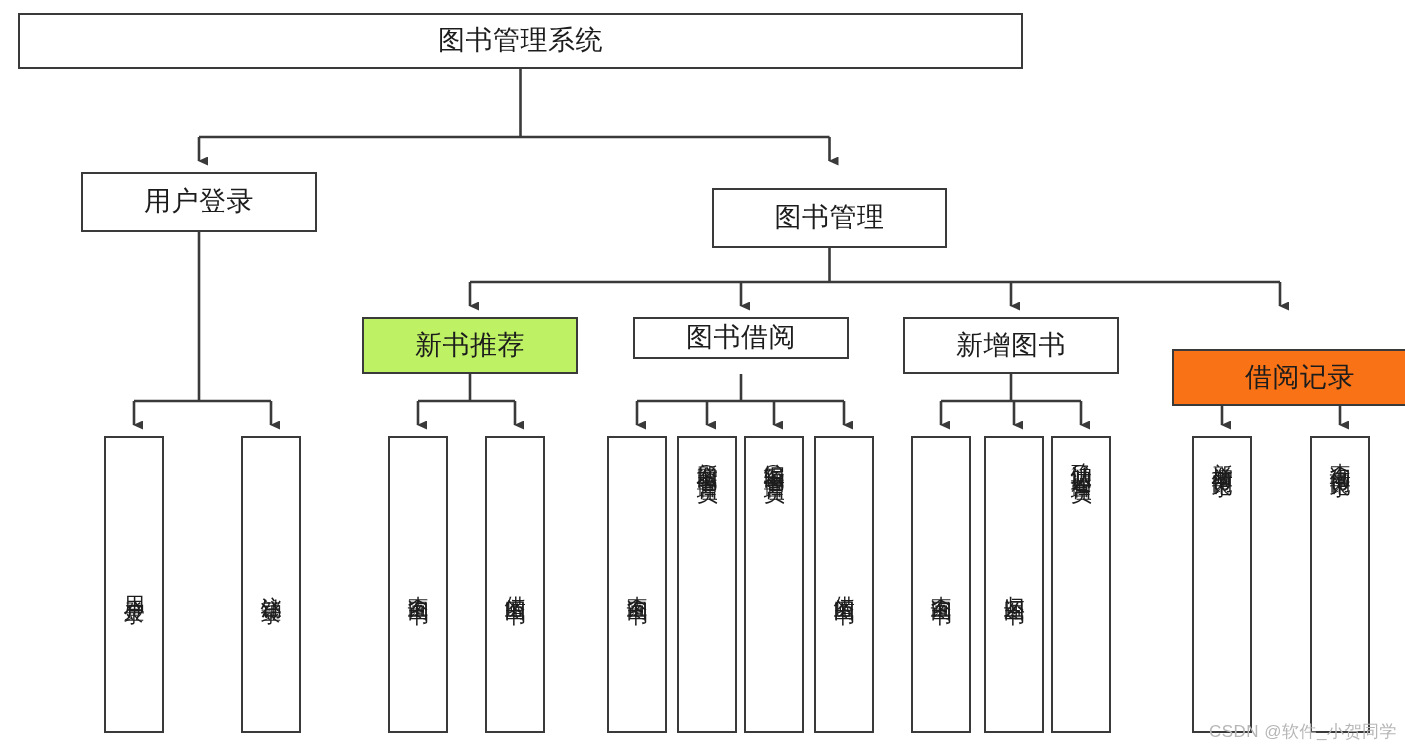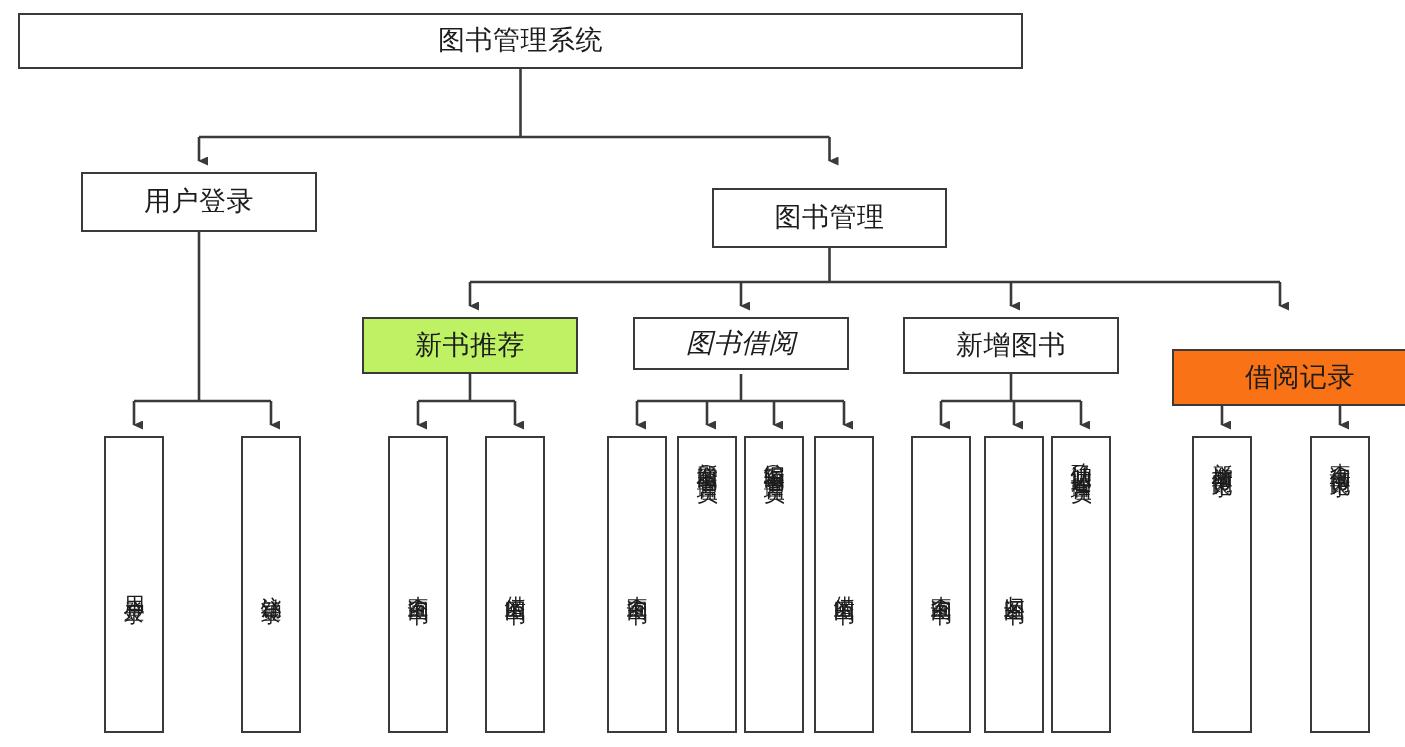--- a/index.html
+++ b/index.html
@@ -120,21 +120,21 @@
       </div>
       <div class="node-box" style="left: 81px; top: 172px; width: 236px; height: 60px; border-color: rgb(58, 58, 58); background: rgb(255, 255, 255);">
         <span class="node-label" style="color: rgb(28, 28, 28);">用户登录</span>
       </div>
       <div class="node-box" style="left: 712px; top: 188px; width: 235px; height: 60px; border-color: rgb(58, 58, 58); background: rgb(255, 255, 255);">
         <span class="node-label" style="color: rgb(28, 28, 28);">图书管理</span>
       </div>
       <div class="node-box" style="left: 362px; top: 317px; width: 216px; height: 57px; border-color: rgb(58, 58, 58); background: #bef264;">
         <span class="node-label" style="color: rgb(28, 28, 28);">新书推荐</span>
       </div>
-      <div class="node-box" style="left: 633px; top: 317px; width: 216px; height: 53px; border-color: rgb(58, 58, 58); background: rgb(255, 255, 255); font-style: italic;">
+      <div class="node-box" style="left: 633px; top: 317px; width: 216px; height: 42px; border-color: rgb(58, 58, 58); background: rgb(255, 255, 255);">
         <span class="node-label" style="color: rgb(28, 28, 28);">图书借阅</span>
       </div>
       <div class="node-box" style="left: 903px; top: 317px; width: 216px; height: 57px; border-color: rgb(58, 58, 58); background: rgb(255, 255, 255);">
         <span class="node-label" style="color: rgb(28, 28, 28);">新增图书</span>
       </div>
       <div class="node-box" style="left: 1172px; top: 317px; width: 256px; height: 57px; border-color: rgb(58, 58, 58); background: #f97316; margin-top: 32px;">
         <span class="node-label" style="color: rgb(28, 28, 28);">借阅记录</span>
       </div>
       <div class="node-box vertical centered" style="left: 104px; top: 436px; width: 60px; height: 297px; border-color: rgb(58, 58, 58); background: rgb(255, 255, 255);">
         <span class="node-label" style="color: rgb(28, 28, 28);">用户登录</span>
@@ -170,13 +170,14 @@
         <span class="node-label" style="color: rgb(28, 28, 28);">确认归还（管理员）</span>
       </div>
       <div class="node-box vertical" style="left: 1192px; top: 436px; width: 60px; height: 297px; border-color: rgb(58, 58, 58); background: rgb(255, 255, 255);">
         <span class="node-label" style="color: rgb(28, 28, 28);">新增借阅记录</span>
       </div>
       <div class="node-box vertical" style="left: 1310px; top: 436px; width: 60px; height: 297px; border-color: rgb(58, 58, 58); background: rgb(255, 255, 255);">
         <span class="node-label" style="color: rgb(28, 28, 28);">查询借阅记录</span>
       </div>
     </div>
 
+  <div class="watermark">CSDN @软件_小贺同学</div>
 </div>
 
 </body></html>

